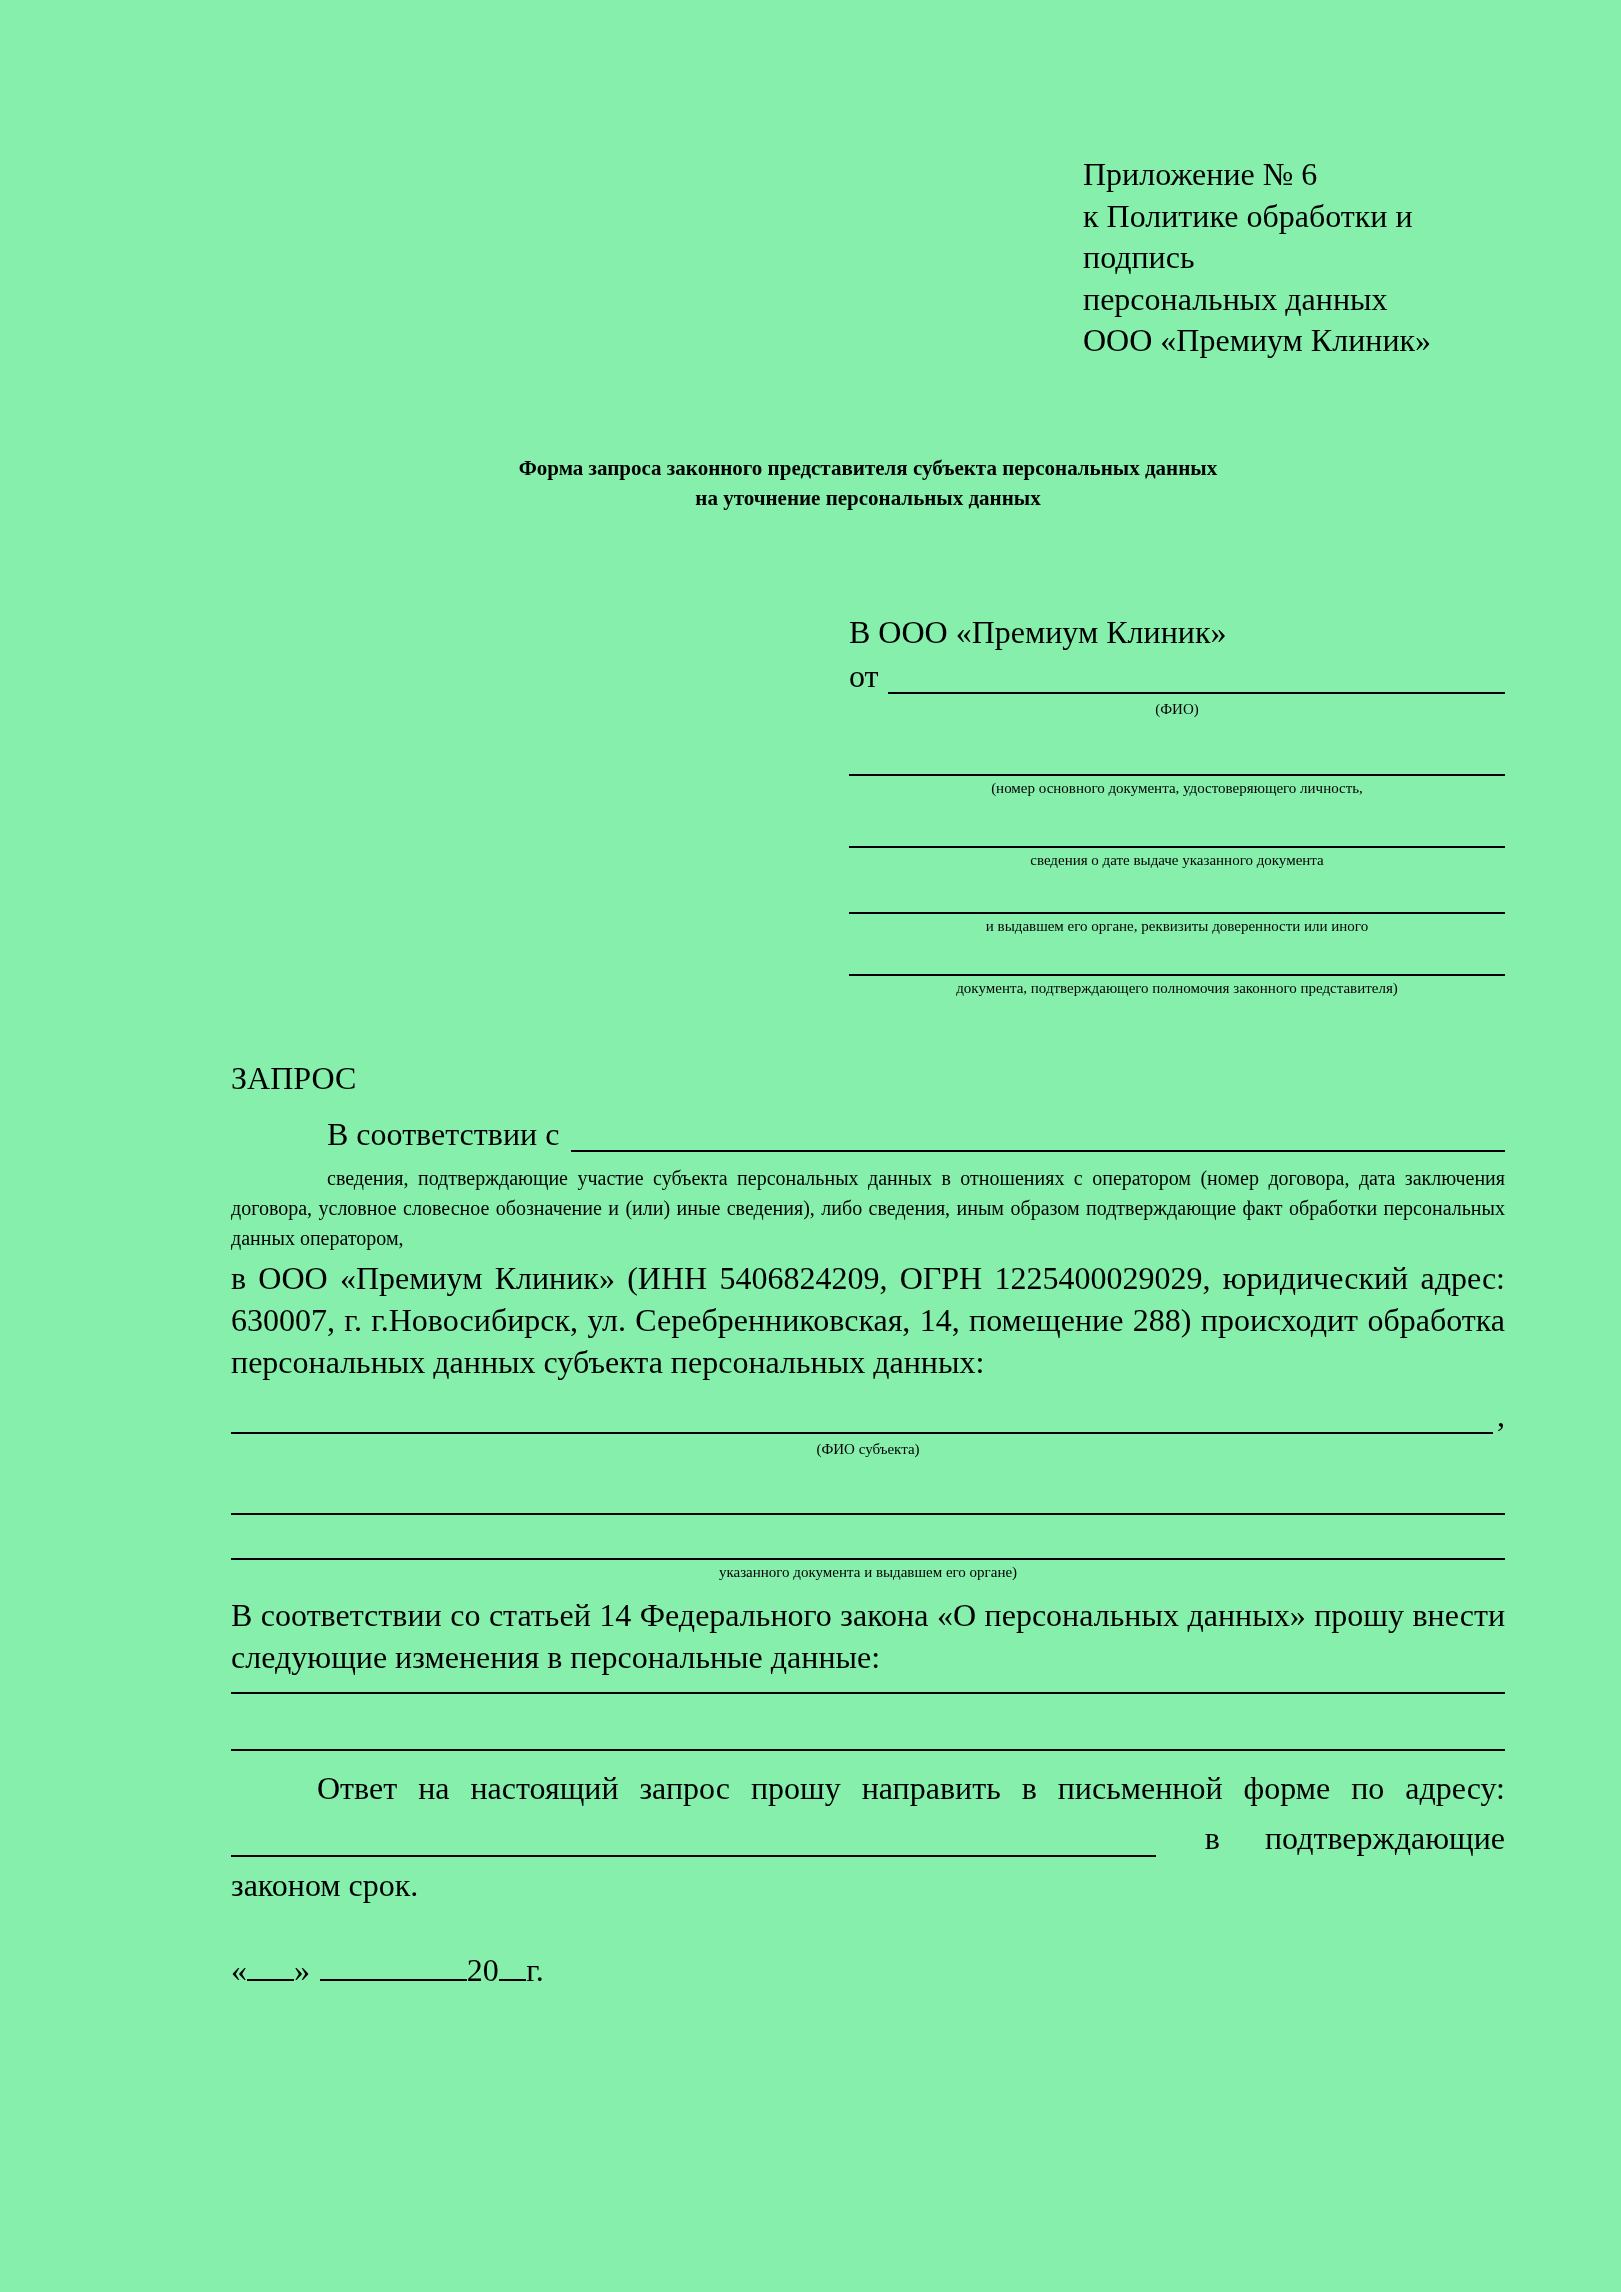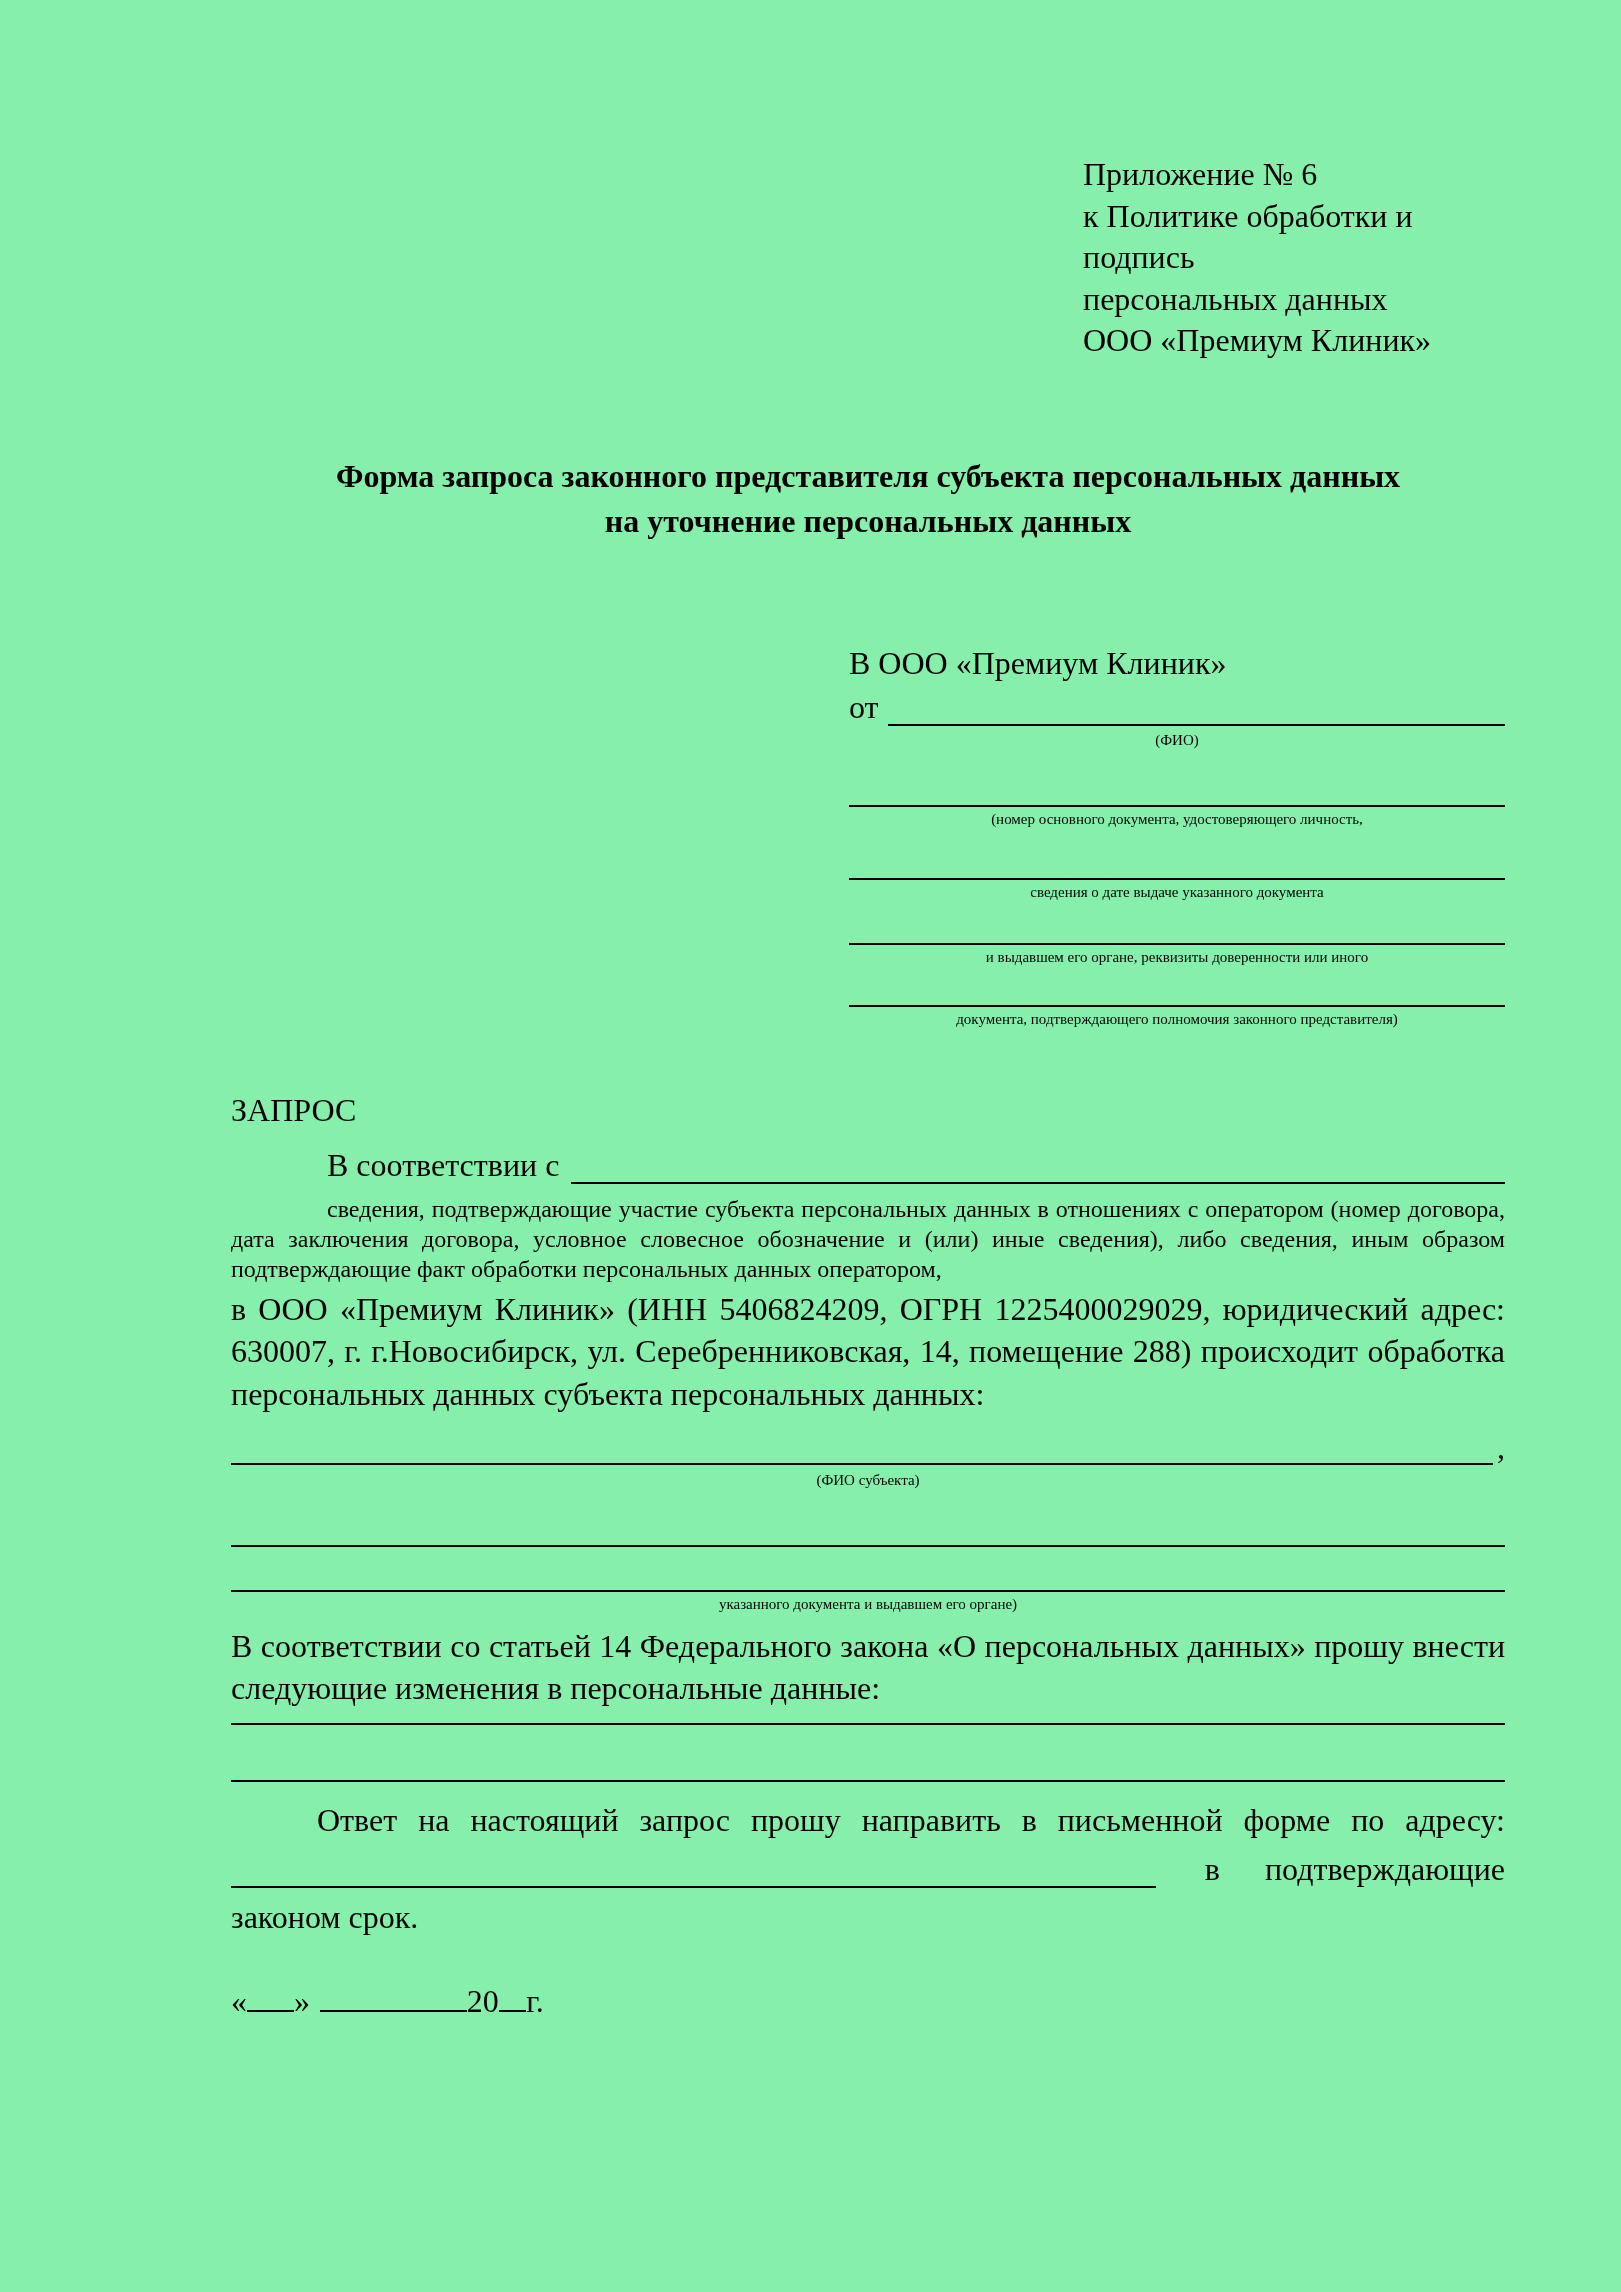--- a/index.html
+++ b/index.html
@@ -18,21 +18,21 @@
   }
 
   
   .appendix { margin-left: 852px; line-height: 1.3; }
 
   
   .doc-title {
     margin-top: 92px;
     text-align: center;
     font-weight: bold;
-    font-size: 32px;
+    font-size: 21px;
     line-height: 1.42;
   }
 
   
   .addressee { margin-top: 94px; margin-left: 618px; }
   .addr-org { line-height: 1.5; }
   .flex-row { display: flex; }
   .from-label { margin-right: 9.8px; }
   .fill-line {
     flex: 1;
@@ -51,21 +51,21 @@
     font-size: 15px;
     line-height: 25.5px;
     text-align: center;
   }
 
   
   .request-heading { text-align: left; margin-top: 57px; }
   .intro-row { display: flex; margin-top: 13.7px; }
   .intro-prefix { padding-left: 96px; margin-right: 11.8px; white-space: nowrap; }
   .small-note {
-    font-size: 24px;
+    font-size: 20px;
     line-height: 30px;
     text-align: justify;
     text-indent: 96px;
     margin-top: 7.8px;
   }
   .para { text-align: justify; margin-top: 3.9px; line-height: 1.32; }
   .subject-row { display: flex; margin-top: 11.8px; }
   .subject-comma { margin-left: 3.9px; }
   .full-blank { height: 23.5px; }
   .m28 { margin-top: 27.4px; }

